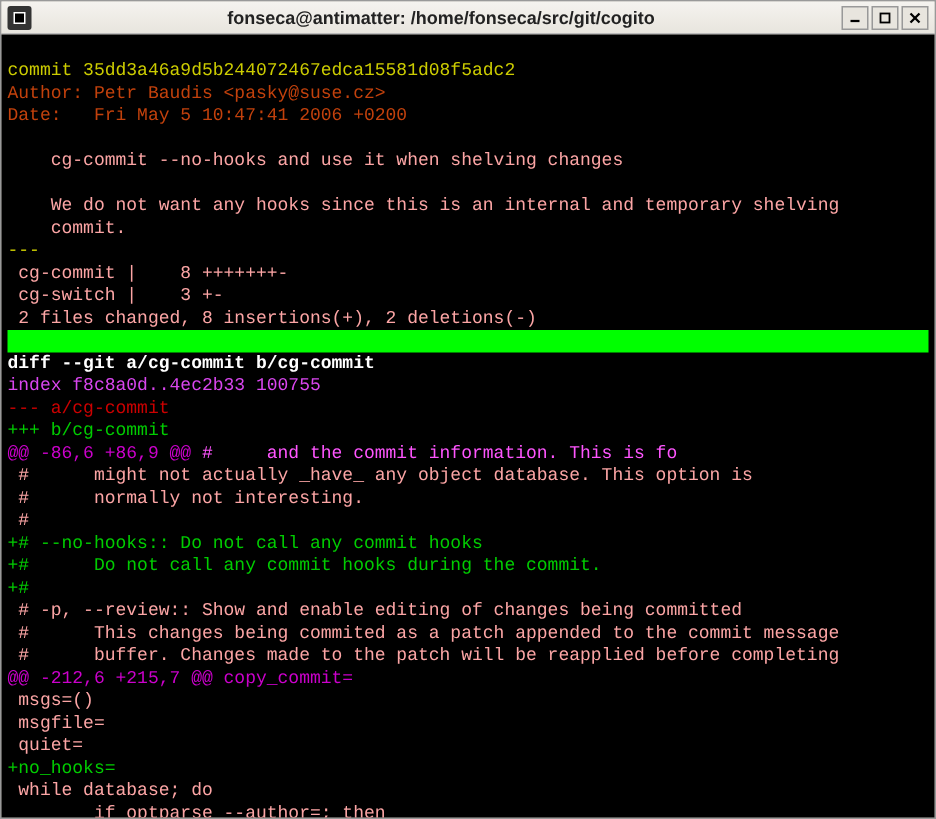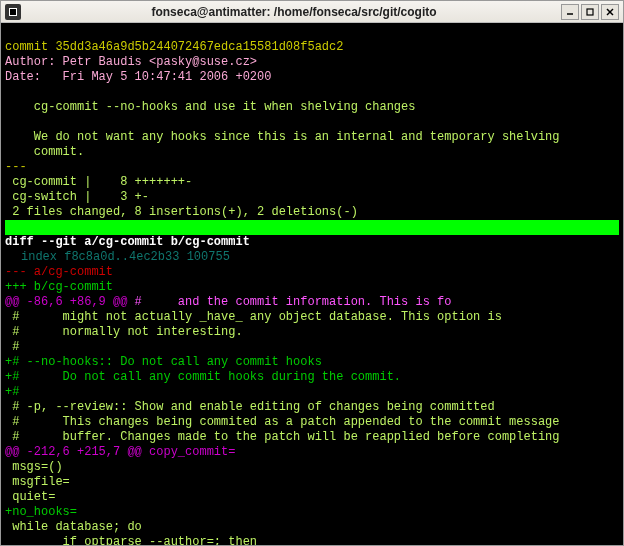--- a/index.html
+++ b/index.html
@@ -6,25 +6,25 @@
   body { font-family: Arial, sans-serif; font-size: 12px; background: #d4d0c8; width: 624px; height: 546px; overflow: hidden; }
   .window { width: 624px; height: 546px; background: #d4d0c8; border: 1px solid #999; display: flex; flex-direction: column; }
   .titlebar { height: 22px; background: linear-gradient(#f5f3ef,#e8e5de); display: flex; align-items: center; padding: 0 4px; border-bottom: 1px solid #bbb; }
   .title-icon { width: 16px; height: 16px; background: #333; border-radius: 2px; margin-right: 6px; display: flex; align-items: center; justify-content: center; }
   .title-icon svg { width: 10px; height: 10px; }
   .title-text { flex: 1; text-align: center; font-weight: bold; font-size: 12px; color: #222; }
   .win-controls { display: flex; gap: 2px; }
   .win-btn { width: 18px; height: 16px; background: #e8e5de; border: 1px solid #999; display: flex; align-items: center; justify-content: center; font-size: 10px; cursor: pointer; }
   .terminal { flex: 1; background: #000; color: #fff; font-family: "Courier New", monospace; font-size: 12px; line-height: 15px; padding: 2px 4px; overflow: hidden; white-space: pre; }
   .c-yellow { color: #cccc00; }
-  .c-cyan { color: #f9a8d4; }
-  .c-white { color: #bef264; }
+  .c-cyan { color: #c2410c; }
+  .c-white { color: #fca5a5; }
   .c-green-bar { background: #00ff00; color: #000; display: block; min-height: 15px; width: 100%; }
   .c-bold { color: #ffffff; font-weight: bold; }
-  .c-dim { color: #0f766e; margin-left: 16px; }
+  .c-dim { color: #d946ef; }
   .c-red { color: #cc0000; }
   .c-green { color: #00cc00; margin-top: 40px; }
   .c-magenta { color: #cc00cc; }
   .c-brightmagenta { color: #ff55ff; }
 </style>
 </head>
 <body>
 
 <div class="window">
   <div class="titlebar">

